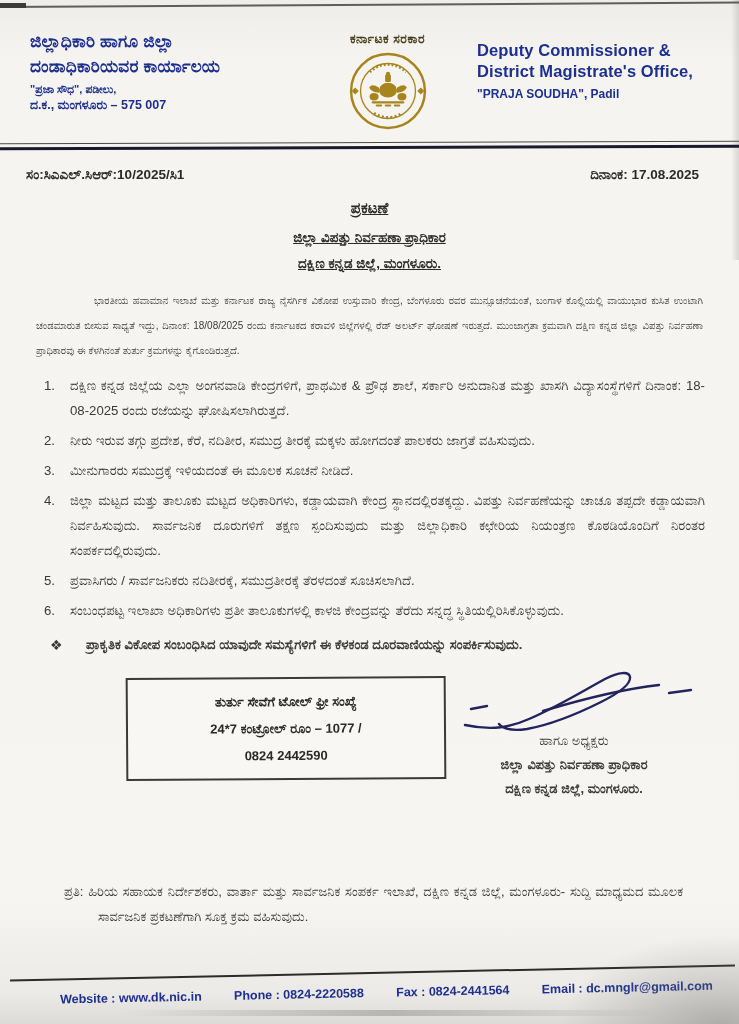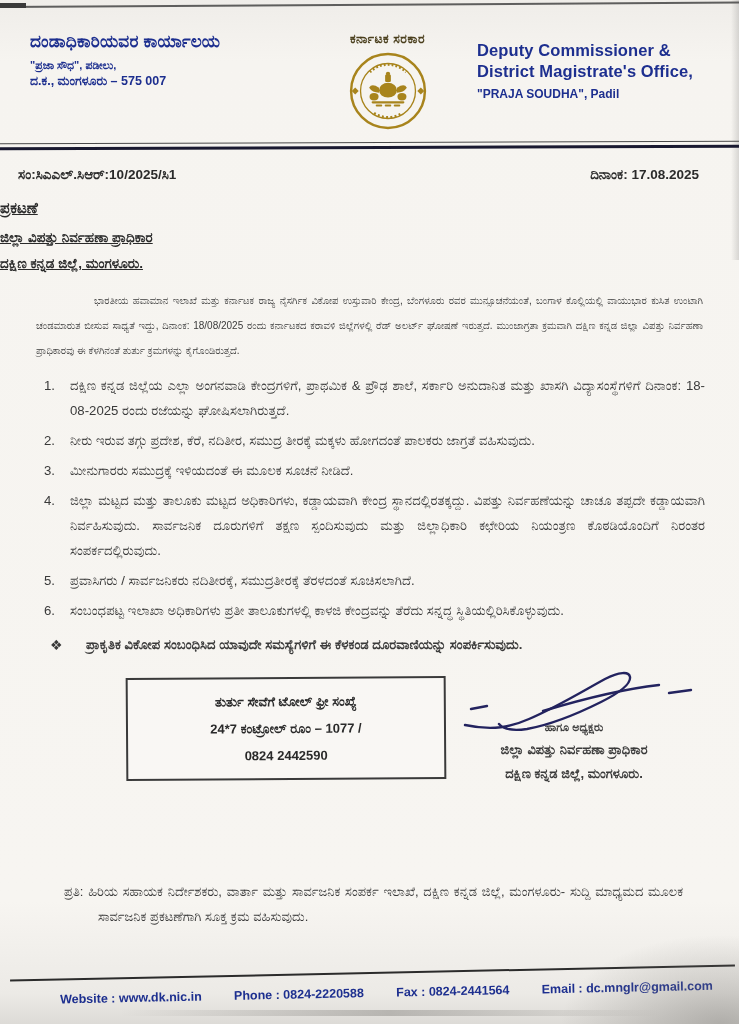--- a/index.html
+++ b/index.html
@@ -22,24 +22,24 @@
   .h-center{flex:1;text-align:center;padding-top:2px}
   .govt{font-size:12.5px;font-weight:bold;color:#4a3f1d;letter-spacing:.5px}
   .emblem{margin-top:3px}
   .h-right{width:238px;color:#1d2f8f;padding-top:10px}
   .h-right .big{font-size:16.5px;font-weight:bold;line-height:1.3;letter-spacing:.1px}
   .h-right .small{font-size:12px;font-weight:bold;margin-top:3px;line-height:1.4}
 
   .rule{height:3px;border-top:1.5px solid #4a4a4a;border-bottom:3px solid #191930;margin:2px 0 0 0;transform:rotate(-.2deg)}
 
   
-  .meta{display:flex;justify-content:space-between;padding:18px 40px 0 18px;font-size:13.5px;font-weight:bold;color:#2a2a2a}
-
-  
-  .titles{text-align:left;margin-top:16px}
+  .meta{display:flex;justify-content:space-between;padding:18px 40px 0 26px;font-size:13.5px;font-weight:bold;color:#2a2a2a}
+
+  
+  .titles{text-align:center;margin-top:16px}
   .t1{font-size:15px;font-weight:bold;text-decoration:underline;color:#2a2a2a}
   .t2{font-size:13.5px;font-weight:bold;text-decoration:underline;margin-top:13px;color:#2a2a2a}
   .t3{font-size:13.5px;font-weight:bold;text-decoration:underline;margin-top:10px;color:#2a2a2a}
 
   
   .para{margin:16px 36px 0 36px;font-size:10px;line-height:25px;text-align:justify;text-indent:58px;color:#3a3a3a}
   .list{margin:10px 34px 0 44px}
   .li{display:flex;font-size:13.2px;line-height:25px;margin-top:5px;color:#3a3a3a}
   .li .num{width:26px;flex-shrink:0}
   .li .txt{flex:1;text-align:justify}
@@ -47,21 +47,21 @@
   .note .bullet{width:36px;font-size:14px}
 
   
   .bottom-row{position:relative;margin-top:14px;height:196px}
   .tollbox{position:absolute;left:126px;top:10px;width:304px;border:2px solid #3a3a3a;background:rgba(255,255,255,.25);
     text-align:center;padding:9px 6px;font-weight:bold;font-size:13px;color:#2a2a2a;line-height:27px;transform:rotate(-.4deg)}
   .sign{position:absolute;right:30px;top:0;width:270px;text-align:center;color:#3a3a3a}
   .sig-art{position:relative;height:62px;margin-bottom:-16px}
   .sig-art svg{position:absolute;right:6px;top:0}
   .sign .s1{font-size:13px;font-weight:bold}
-  .sign .s2{font-size:11px;font-weight:bold;margin-top:8px}
+  .sign .s2{font-size:13px;font-weight:normal;margin-top:20px}
   .sign .s3{font-size:13px;font-weight:bold;margin-top:8px}
   .sign .s4{font-size:13px;font-weight:bold;margin-top:8px}
 
   .copy{margin:16px 56px 8px 64px;font-size:13px;line-height:25px;color:#3a3a3a;padding-left:34px;text-indent:-34px;text-align:justify}
 
   
   .footer{position:absolute;left:0;right:0;bottom:8px}
   .f-rule{border-top:2px solid #2b2b2b;margin:0 4px 12px 10px;transform:rotate(-1.2deg)}
   .f-items{display:flex;justify-content:space-between;padding:0 26px 0 60px;color:#1d2f8f;font-weight:bold;font-size:12.5px;transform:rotate(-1.2deg)}
   .f-bottom-smear{height:6px;margin:10px 80px 0 120px;background:linear-gradient(90deg,rgba(140,138,134,0),rgba(140,138,134,.5),rgba(140,138,134,0))}
@@ -69,20 +69,21 @@
 </head>
 <body>
 
 <div class="page">
   <div class="top-edge"></div>
   <div class="top-edge-mark"></div>
   <div class="right-smudge"></div>
 
   <div class="header">
     <div class="h-left">
+      <div class="big">ಜಿಲ್ಲಾಧಿಕಾರಿ ಹಾಗೂ ಜಿಲ್ಲಾ</div>
       <div class="big">ದಂಡಾಧಿಕಾರಿಯವರ ಕಾರ್ಯಾಲಯ</div>
       <div class="small1">"ಪ್ರಜಾ ಸೌಧ", ಪಡೀಲು,</div>
       <div class="small2">ದ.ಕ., ಮಂಗಳೂರು – 575 007</div>
     </div>
 
     <div class="h-center">
       <div class="govt">ಕರ್ನಾಟಕ ಸರಕಾರ</div>
       <div class="emblem">
         <svg width="82" height="82" viewBox="0 0 100 100">
           <g fill="none" stroke="#a8841c" stroke-width="3">

